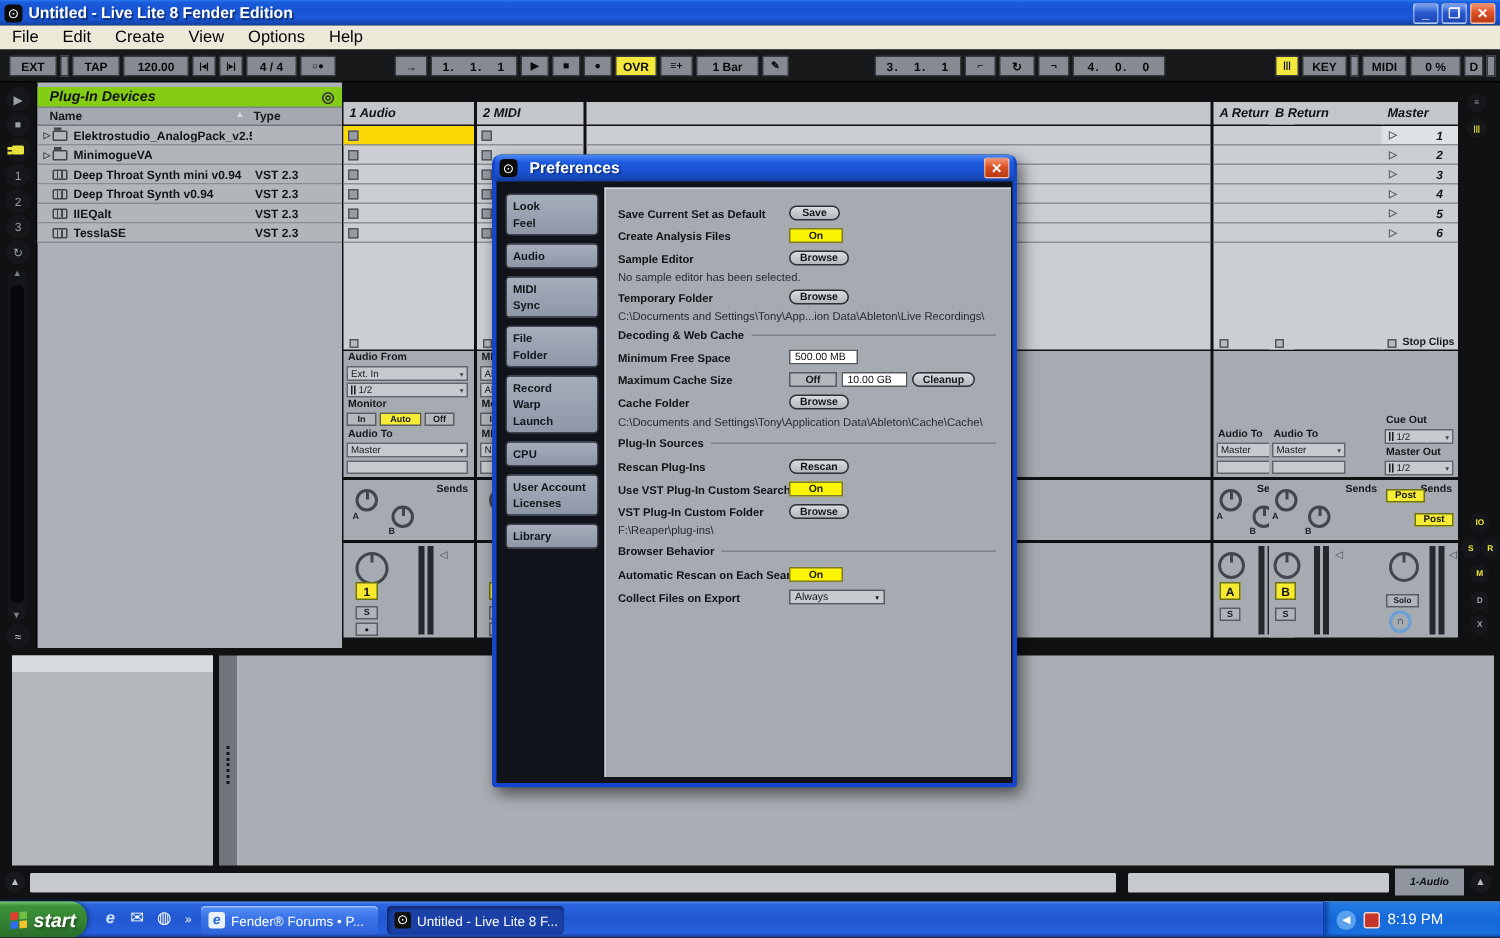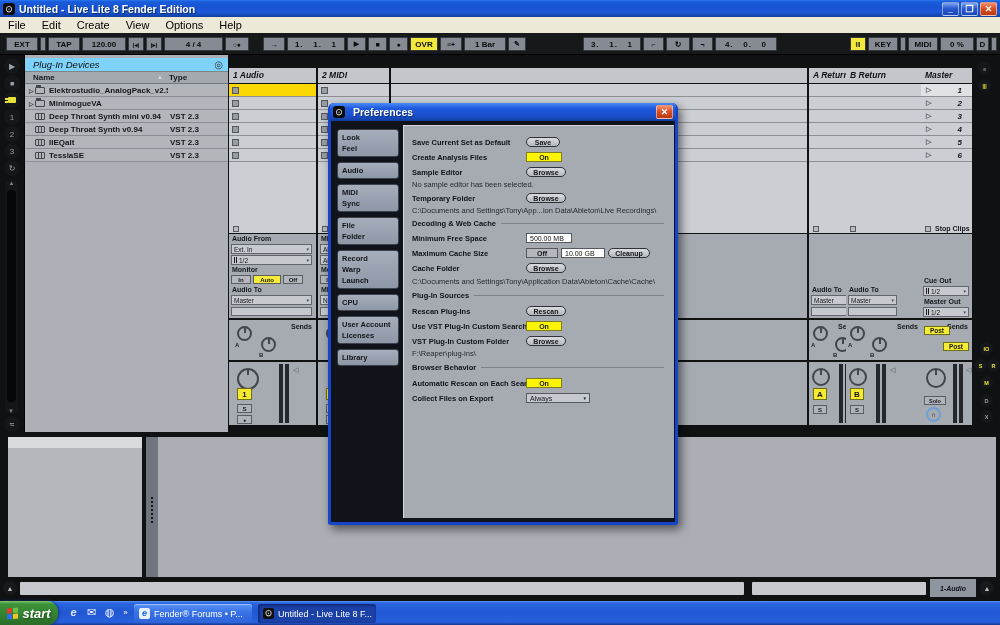--- a/index.html
+++ b/index.html
@@ -40,22 +40,22 @@
   .lcirc { position:absolute; left:4px; width:16px; height:16px; border-radius:50%; background:#15171a;
     color:#9aa0a6; font-size:8px; display:flex; align-items:center; justify-content:center; }
   .plug-glyph { width:8px; height:6px; background:#e8e23a; border-radius:1px; position:relative; }
   .plug-glyph::before { content:''; position:absolute; left:-3px; top:1px; width:3px; height:1.5px; background:#e8e23a; box-shadow:0 3px 0 #e8e23a; }
   #lscroll { position:absolute; left:5px; top:180px; width:13px; height:234px; background:#14161a; border-radius:6px;
     color:#7c828a; font-size:6px; text-align:center; }
   #lscroll .thumb { position:absolute; top:10px; left:2px; width:9px; height:212px; background:#05070a; border-radius:4px; }
 
   
   #browser { position:absolute; left:24px; top:55px; width:204px; height:377px; background:#adb1b7; border-left:1px solid #000; }
-  #b-title { position:absolute; left:0; top:3px; width:100%; height:14px; background:#7dd3fc; border-bottom:1px solid #7e838a;
-    font-size:9.5px; font-weight:normal; font-style:italic; padding:1px 0 0 8px; color:#111; }
+  #b-title { position:absolute; left:0; top:3px; width:100%; height:14px; background:#84cc16; border-bottom:1px solid #7e838a;
+    font-size:9.5px; font-weight:bold; font-style:italic; padding:1px 0 0 8px; color:#111; }
   #b-target { position:absolute; right:5px; top:1px; font-size:10px; color:#333; font-style:normal; }
   #b-colhdr { position:absolute; left:0; top:17px; width:100%; height:12px; background:#a4a9af; border-bottom:1px solid #71767d;
     font-size:8px; font-weight:bold; color:#16181b; }
   #b-colhdr .cn { position:absolute; left:8px; top:1px; } #b-colhdr .st { position:absolute; left:132px; top:2px; font-size:6px; color:#d8dbde; }
   #b-colhdr .ct { position:absolute; left:144px; top:1px; }
   #b-rows { position:absolute; left:0; top:29px; width:100%; }
   .brow { height:13px; border-bottom:1px solid #888d93; display:flex; align-items:center; font-size:8px; font-weight:bold; color:#131518; background:#b2b6bb; }
   .brow .arr { width:10px; padding-left:4px; font-size:6px; color:#3d4146; visibility:hidden; }
   .brow.kind-folder .arr { visibility:visible; }
   .fold-ic { width:10px; height:7px; background:#b2b6bb; border:1px solid #43474c; border-radius:1px; position:relative; margin-right:4px; }
@@ -202,21 +202,21 @@
     </div>
 
   <div id="transport">
     <div class="tgroup" style="left:6px;align-items:center;">
       <span class="tbtn" style="width:32px">EXT</span>
       <span class="spinner"></span>
       <span class="tbtn" style="width:32px">TAP</span>
       <span class="tbtn" style="width:44px">120.00</span>
       <span class="tbtn" style="width:16px;font-size:6px">|◂|</span>
       <span class="tbtn" style="width:16px;font-size:6px">|▸|</span>
-      <span class="tbtn" style="width:59px">4 / 4</span>
+      <span class="tbtn" style="width:34px">4 / 4</span>
       <span class="tbtn" style="width:24px;font-size:6.5px">○●</span>
     </div>
     <div class="tgroup" style="left:263px;">
       <span class="tbtn" style="width:22px">→</span>
       <span class="tbtn numbox" style="width:58px">1.   1.   1</span>
       <span class="tbtn" style="width:19px;font-size:7px">▶</span>
       <span class="tbtn" style="width:19px;font-size:7px">■</span>
       <span class="tbtn" style="width:19px;font-size:7px">●</span>
       <span class="tbtn yel" style="width:28px">OVR</span>
       <span class="tbtn" style="width:22px;font-size:7px">≡+</span>
@@ -711,15 +711,20 @@
     <span class="ql" style="left:102px">◍</span>
     <span class="ql" style="left:118px;font-size:8px">»</span>
     <div class="taskbtn" style="left:134px">
       <span class="tb-ico" style="background:#e8f1fc;color:#1a63d8;font-weight:bold;font-style:italic">e</span>
       <span>Fender® Forums • P...</span>
     </div>
     <div class="taskbtn active" style="left:258px">
       <span class="tb-ico" style="background:#111;color:#fff">⊙</span>
       <span>Untitled - Live Lite 8 F...</span>
     </div>
+    <div id="tray">
+      <span class="chev">◀</span>
+      <span class="av"></span>
+      <span class="time">8:19 PM</span>
+    </div>
   </div>
 
 </div>
 
 </body></html>

